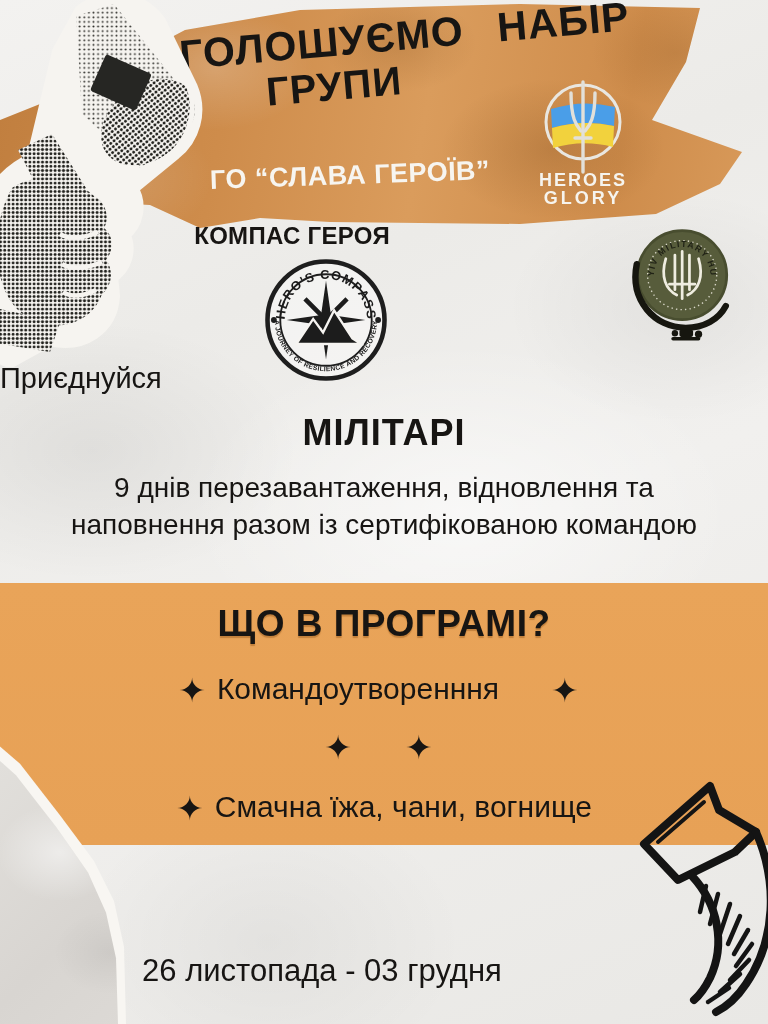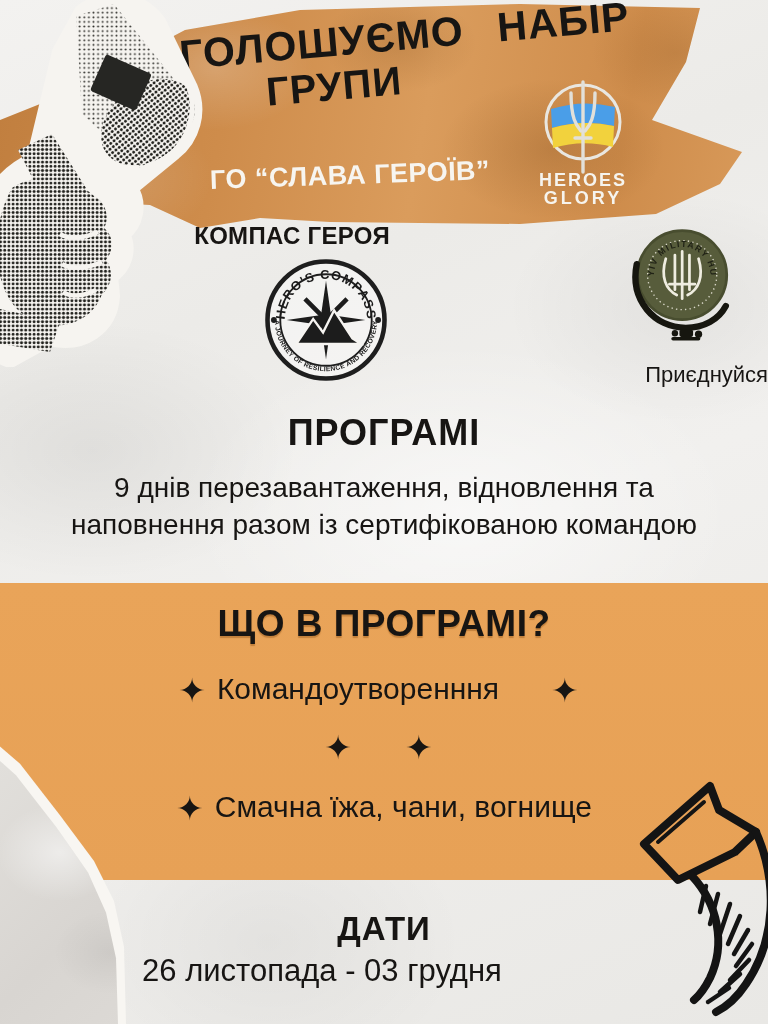--- a/index.html
+++ b/index.html
@@ -48,28 +48,28 @@
   
   .megaphone { position:absolute; left:-10px; top:-8px; z-index:3; }
   
   .partner { position:absolute; text-align:right; }
   .partner-left { left:60px; top:222px; width:330px; }
   .partner-right { left:438px; top:222px; width:306px; }
   .partner-heading { font-size:24px; font-weight:800; letter-spacing:0.3px; }
   .partner-left svg { margin-top:6px; }
   .partner-right svg { margin-top:2px; }
   
-  .join    { position:absolute; left:0; top:362px; width:768px; text-align:right; font-size:22px; }
+  .join    { position:absolute; left:0; top:362px; width:768px; text-align:left; font-size:29px; }
   .veteran { position:absolute; left:0; top:412px; width:768px; text-align:center;
              font-size:36px; font-weight:800; letter-spacing:1px; }
   .desc    { position:absolute; left:54px; top:470px; width:660px; text-align:center;
              font-size:28px; line-height:1.32; }
   
   .program {
-    position:absolute; left:0; top:583px; width:768px; height:297px; z-index:1;
+    position:absolute; left:0; top:583px; width:768px; height:262px; z-index:1;
     background:linear-gradient(180deg, var(--program-orange,#E9A459) 0%, #E7A156 100%);
     padding-top:20px;
   }
   .program-heading { text-align:center; font-size:37px; font-weight:800; letter-spacing:0.5px;
     text-shadow:0 2px 1px rgba(125,66,8,0.35); }
   .program-row { display:flex; justify-content:center; align-items:center; }
   .row-1 { margin-top:27px; gap:52px; }
   .row-2 { margin-top:24px; gap:42px; }
   .row-3 { margin-top:27px; }
   .program-item { display:flex; align-items:center; font-size:30px; }
@@ -211,21 +211,21 @@
       <g fill="#16160F">
         <circle cx="56" cy="120" r="3.5"></circle>
         <rect x="61" y="116" width="15" height="8" rx="2"></rect>
         <circle cx="82" cy="121" r="4"></circle>
         <rect x="52" y="124" width="32" height="4" rx="2"></rect>
       </g>
     </svg>
   </div>
 
   <div class="join">Приєднуйся</div>
-  <div class="veteran">ПРОГРАМІ</div>
+  <div class="veteran">МІЛІТАРІ</div>
   <div class="desc">9 днів перезавантаження, відновлення та наповнення разом із сертифікованою командою</div>
 
   <div class="program">
     <div class="program-heading">ЩО В ПРОГРАМІ?</div>
     <div class="program-row row-1">
       <span class="program-item">
         <span class="star">✦</span>
         <span>Командоутворенння</span>
       </span>
       <span class="program-item">
@@ -244,21 +244,20 @@
       <span class="program-item">
         <span class="star">✦</span>
         <span>Смачна їжа, чани, вогнище</span>
       </span>
     </div>
   </div>
 
   <div class="torn-white"></div>
   <div class="torn-gray"></div>
 
-  <div class="dates-label">ДАТИ</div>
   <div class="dates-value">26 листопада - 03 грудня</div>
 
   <svg class="sketch-arrow" width="132" height="244" viewBox="0 0 132 244">
     <g fill="none" stroke="#141414" stroke-linejoin="round" stroke-linecap="round">
       <path d="M8,64 L74,6 L83,30 L120,52 L99,72 L42,100 Z" stroke-width="8"></path>
       <path d="M22,62 L68,22" stroke-width="4"></path>
       <path d="M120,52 C 142,102 140,160 110,204 C 102,216 92,226 80,232" stroke-width="8"></path>
       <path d="M56,96 C 82,124 90,164 74,198 C 70,206 65,214 58,220" stroke-width="8"></path>
       <g stroke-width="4.5">
         <path d="M70,106 L64,132"></path>

